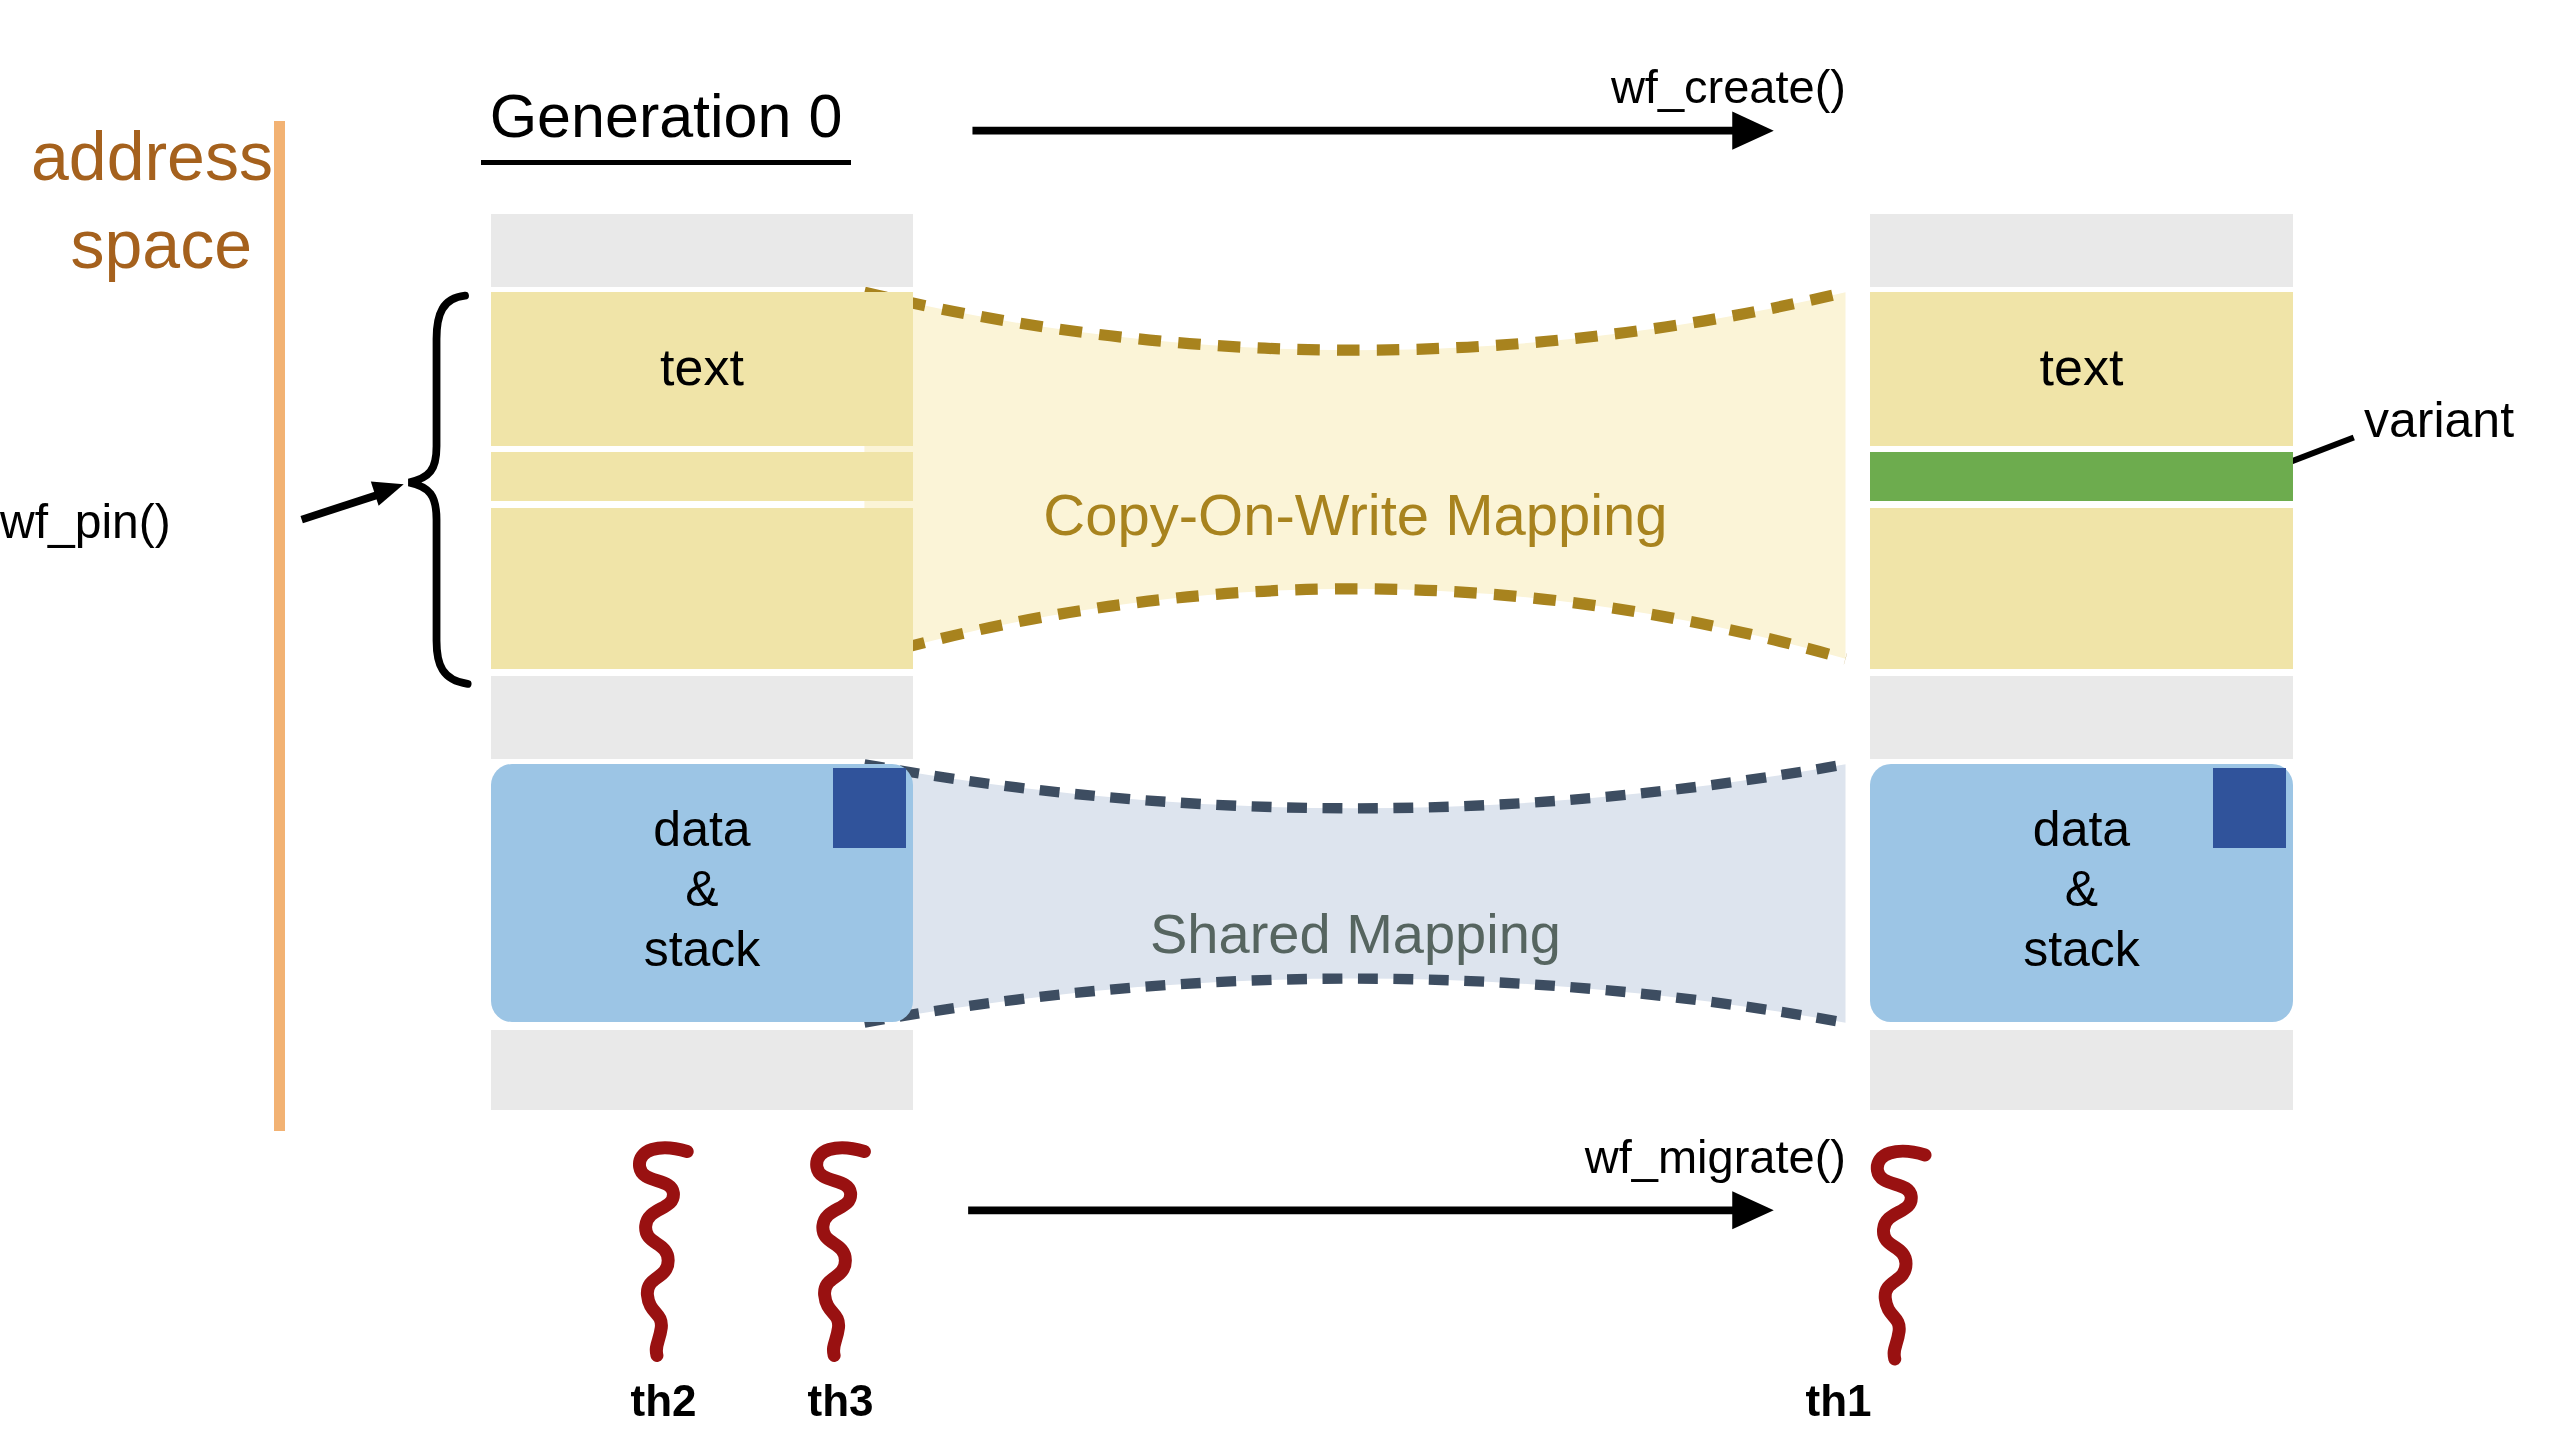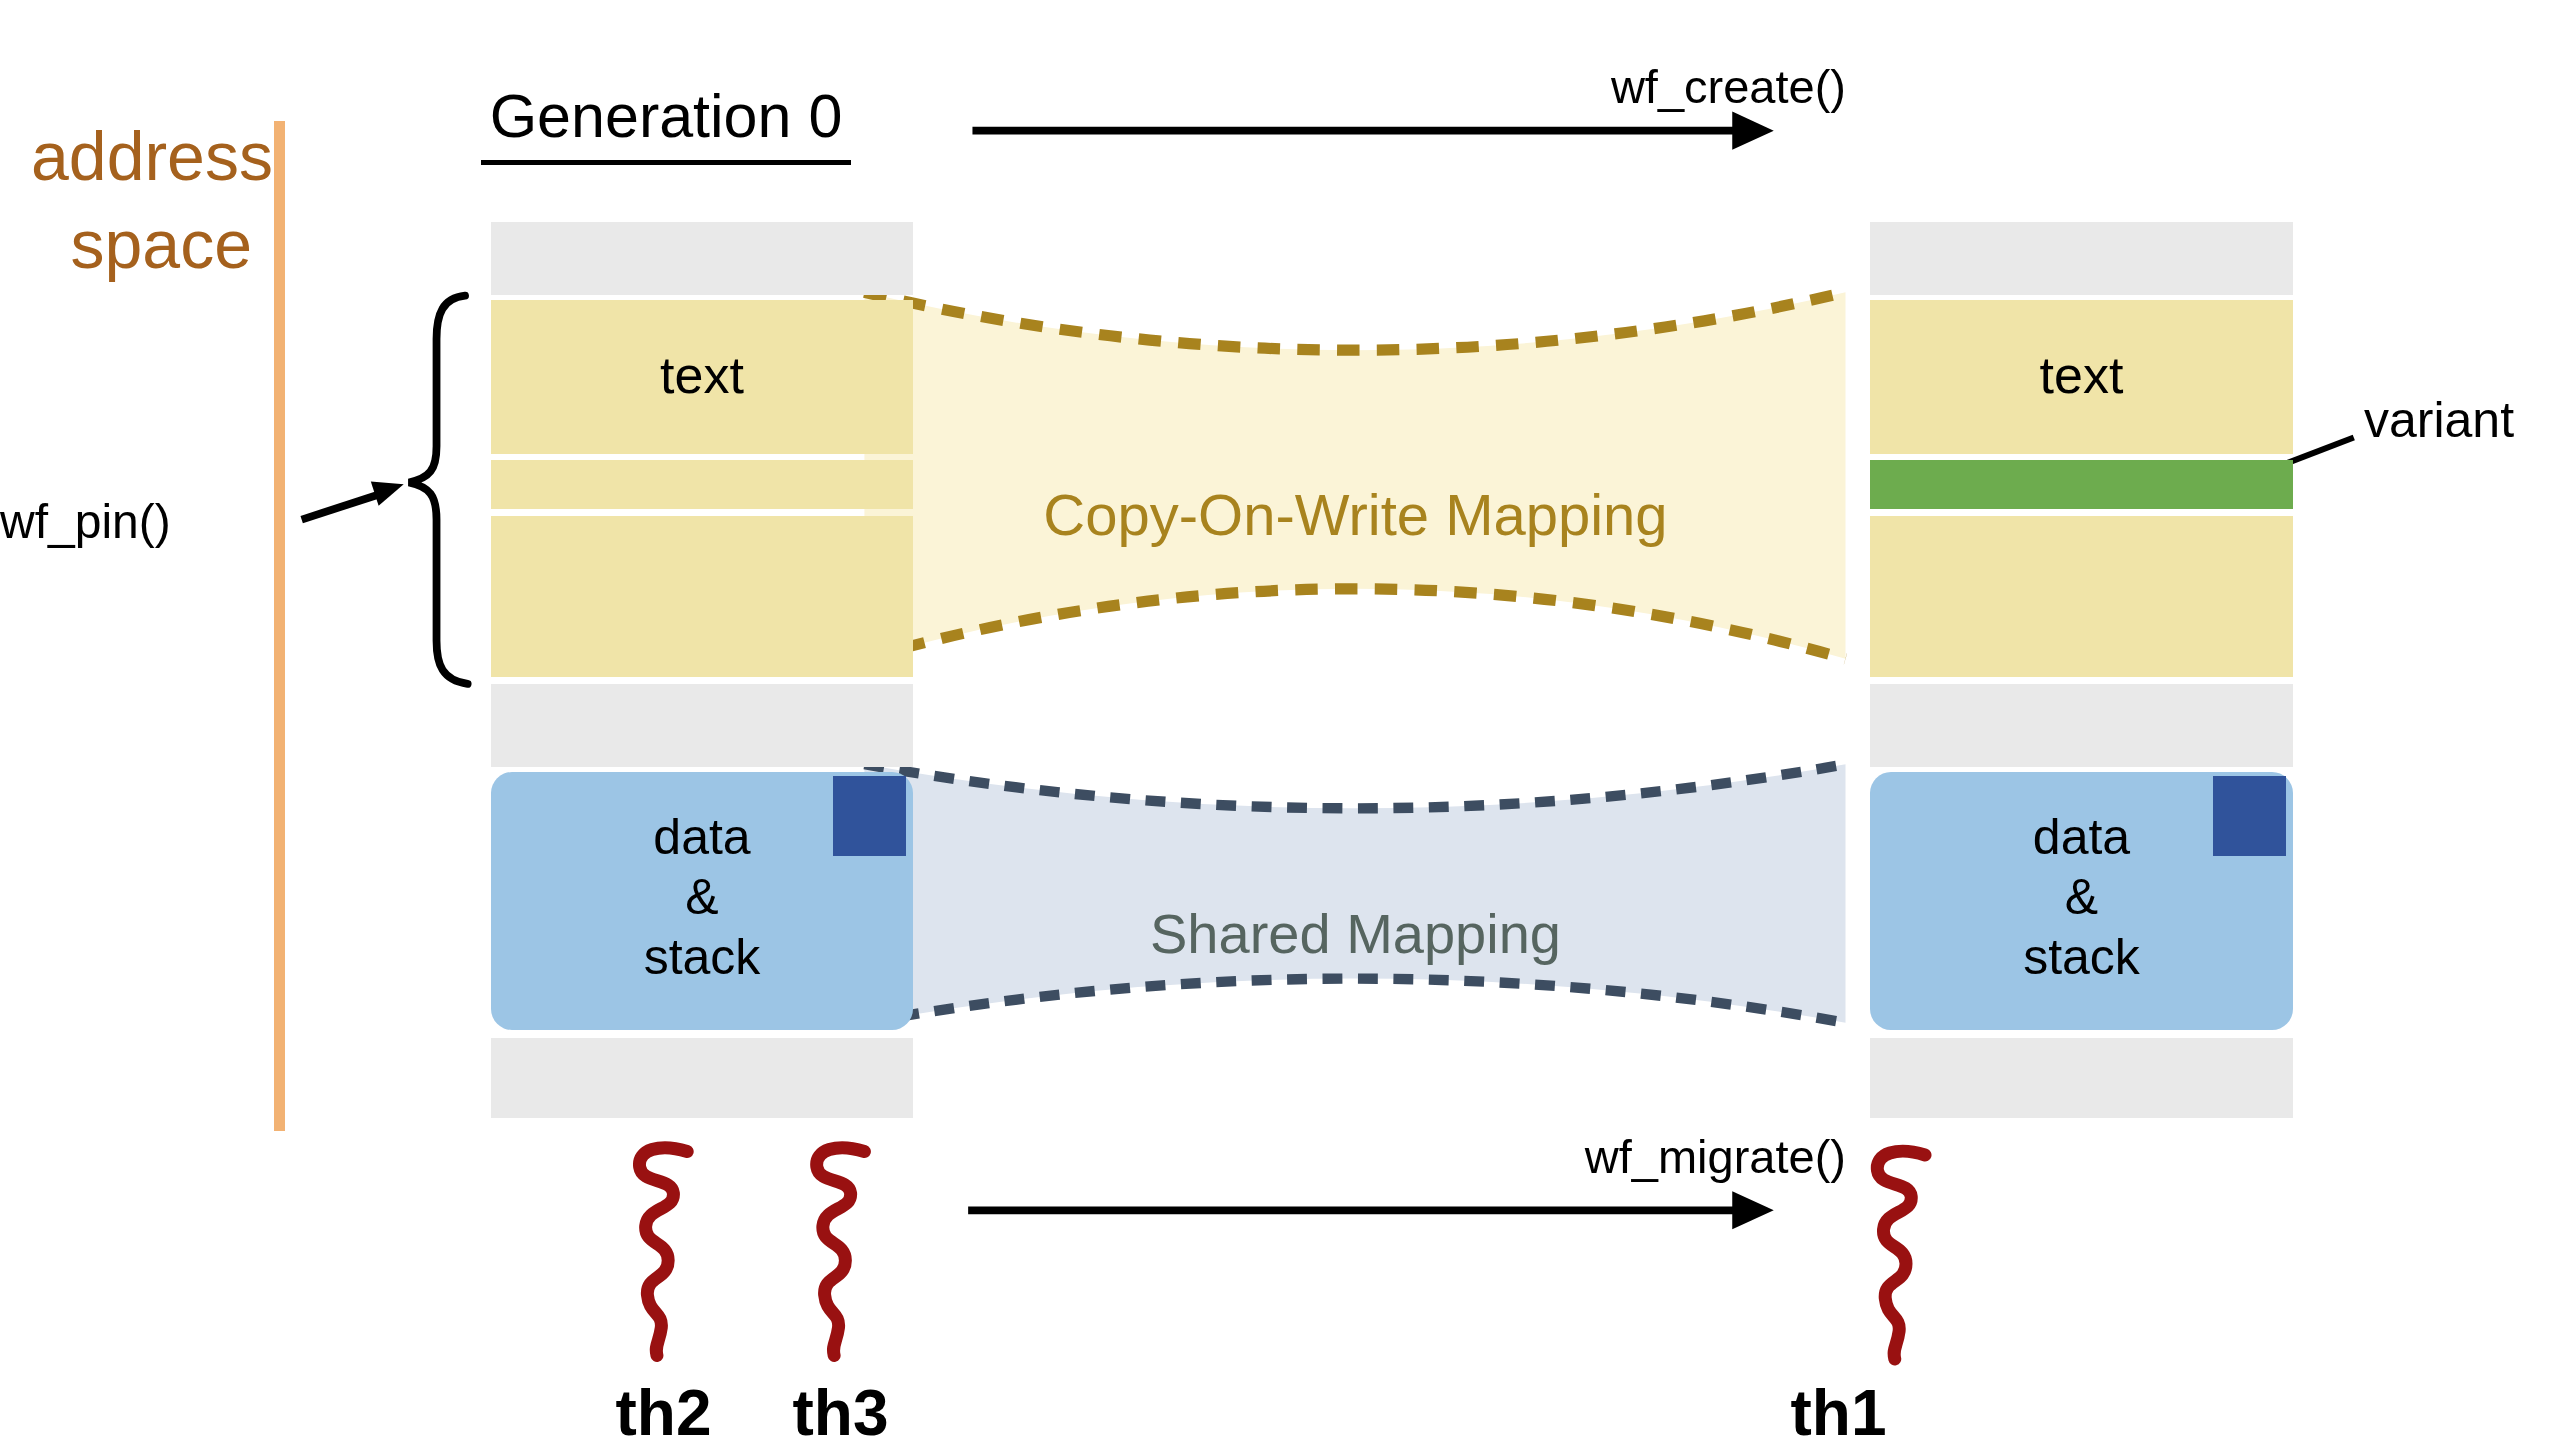--- a/index.html
+++ b/index.html
@@ -45,31 +45,31 @@
   }
   .map-label{
     left:921px;width:869px;
     text-align:center;
   }
   .map-label.cow{top:444px;font-size:58px;color:var(--gold);margin-top:37px;}
   .map-label.shared{top:901px;font-size:56px;color:var(--shared-text);}
   .thread-label{
     width:121px;top:1376px;
     text-align:center;
-    font-size:64px;font-weight:600;color:#000;
+    font-size:44px;font-weight:600;color:#000;
   }
 
   
   .rail{
     left:274px;top:121px;width:11.2px;height:1010px;
     background:var(--orange);
   }
 
   
-  .column{top:8px;width:398px;padding-left:24px;}
+  .column{top:0;width:398px;padding-left:24px;}
   .seg{position:absolute;width:100%;}
   .seg.gray{background:var(--gray);}
   .seg.yellow{background:var(--yellow);}
   .seg.green{background:var(--green);}
   .seg.blue{background:var(--blue);border-radius:21px;}
   .seg1{top:214px;height:73px;}
   .seg-text{top:292px;height:154px;}
   .seg-thin{top:452px;height:49px;}
   .seg-y2{top:508px;height:161px;}
   .seg-g2{top:676px;height:83px;}

